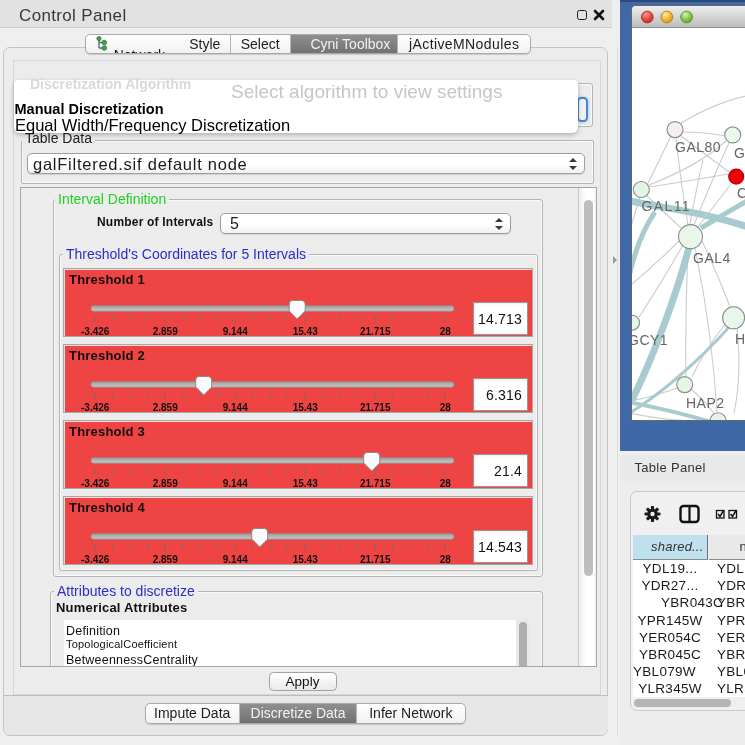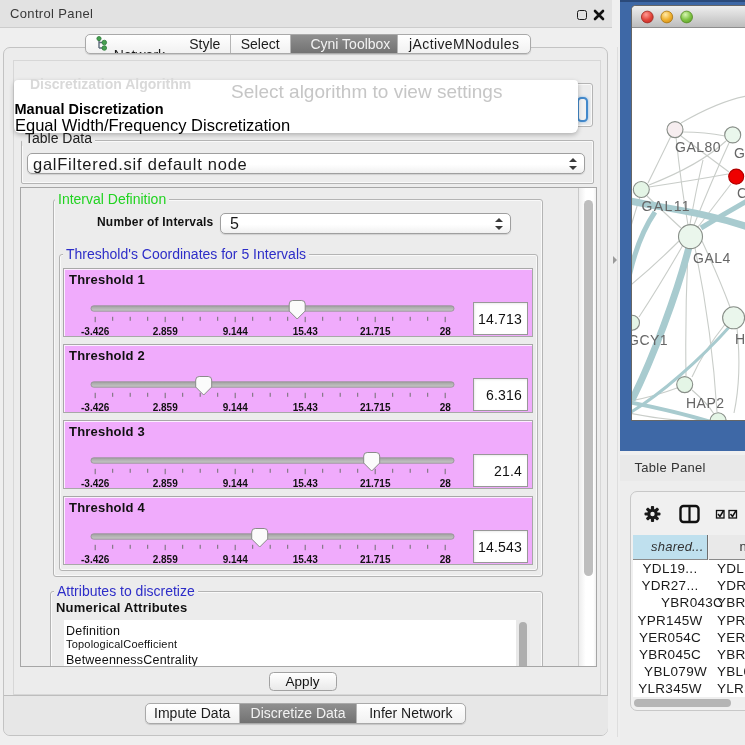--- a/index.html
+++ b/index.html
@@ -12,37 +12,37 @@
   .combo .txt { position:absolute; left:5px; top:1px; font-size:16.5px; color:#1a1a1a; letter-spacing:0.75px; }
   .arrows { position:absolute; width:9px; height:12px; }
   .arrows .up { position:absolute; left:0; top:0; width:0; height:0;
      border-left:4.5px solid transparent; border-right:4.5px solid transparent; border-bottom:4.5px solid #3a3a3a; }
   .arrows .dn { position:absolute; left:0; bottom:0; width:0; height:0;
      border-left:4.5px solid transparent; border-right:4.5px solid transparent; border-top:4.5px solid #3a3a3a; }
   .gbox { position:absolute; border:1px solid #b4b4b4; border-radius:3px;
           box-shadow:inset 0 0 0 1px rgba(255,255,255,0.7); }
   .gtitle { position:absolute; background:#ececec; padding:0 3px; font-size:14px; line-height:15px; }
   .tbox { position:absolute; left:42px; width:470px; height:69px; border:1px solid #a8a8a8;
-          box-shadow:inset 1px 1px 0 rgba(255,255,255,0.8); background:#f0abfc; }
+          box-shadow:inset 1px 1px 0 rgba(255,255,255,0.8); background:#ef4444; }
   .tbox .tlab { position:absolute; left:5px; top:3px; font-size:13px; font-weight:bold; color:#111; letter-spacing:0.2px; }
   .tfield { position:absolute; left:408.5px; top:33px; width:55px; height:33px;
             border:1px solid #989898; background:#fff; box-shadow:inset 1px 1px 2px rgba(0,0,0,0.08);
             font-size:14px; letter-spacing:0.2px; color:#111; text-align:right; line-height:33px; padding-right:4.5px; }
   .seg { position:absolute; display:flex; border:1px solid #a9a9a9; border-radius:5px;
          background:linear-gradient(#ffffff,#f1f1f1); box-shadow:0 1px 1px rgba(0,0,0,0.15); overflow:hidden; }
   .seg .s { font-size:14px; color:#1c1c1c; text-align:center; border-right:1px solid #b5b5b5;
             display:flex; align-items:center; justify-content:center; }
   .seg .s:last-child { border-right:none; }
   .seg .sel { background:linear-gradient(#8f8f8f,#727272); color:#f2f2f2; }
 </style>
 </head>
 <body>
 
 <div class="abs" style="left:0;top:0;width:612px;height:28px;background:#e2e2e2;border-bottom:1px solid #cccccc;"></div>
-<div class="abs" style="left:10px;top:6px;font-size:13px;color:#383838;letter-spacing:0.35px;">Control Panel</div>
+<div class="abs" style="left:19px;top:6px;font-size:17px;color:#383838;letter-spacing:0.35px;">Control Panel</div>
 <div class="abs" style="left:577px;top:10px;width:10px;height:10px;border:1.6px solid #1a1a1a;border-radius:2.5px;"></div>
 <svg class="abs" style="left:593px;top:9px;" width="12" height="12" viewBox="0 0 12 12">
   <path d="M2 2 L10 10 M10 2 L2 10" stroke="#111" stroke-width="2.6" stroke-linecap="round"></path>
 </svg>
 
 <div class="abs" style="left:3px;top:47px;width:605px;height:689px;border:1px solid #c3c3c3;border-radius:7px;background:#ececec;"></div>
 <div class="abs" style="left:13px;top:60px;width:588px;height:635px;border:1px solid #d7d7d7;background:#ececec;"></div>
 
 <div class="seg" style="left:85px;top:33.5px;height:20px;width:446px;">
   <div class="s" style="width:94px;padding-left:14px;margin-top:20px;">Network</div>
@@ -414,21 +414,21 @@
   <div style="position:absolute;left:0;top:18.2px;width:74px;text-align:center;">YDR27...</div>
     <div style="position:absolute;left:84px;top:18.2px;">YDR2</div>
   <div style="position:absolute;left:0;top:35.4px;width:74px;text-align:center;padding-left:28px;">YBR043C</div>
     <div style="position:absolute;left:84px;top:35.4px;">YBR0</div>
   <div style="position:absolute;left:0;top:52.6px;width:74px;text-align:center;">YPR145W</div>
     <div style="position:absolute;left:84px;top:52.6px;">YPR1</div>
   <div style="position:absolute;left:0;top:69.8px;width:74px;text-align:center;">YER054C</div>
     <div style="position:absolute;left:84px;top:69.8px;">YER0</div>
   <div style="position:absolute;left:0;top:87px;width:74px;text-align:center;">YBR045C</div>
     <div style="position:absolute;left:84px;top:87px;">YBR0</div>
-  <div style="position:absolute;left:0;top:104.2px;width:74px;text-align:right;">YBL079W</div>
+  <div style="position:absolute;left:0;top:104.2px;width:74px;text-align:left;">YBL079W</div>
     <div style="position:absolute;left:84px;top:104.2px;">YBL0</div>
   <div style="position:absolute;left:0;top:121.4px;width:74px;text-align:center;">YLR345W</div>
     <div style="position:absolute;left:84px;top:121.4px;">YLR3</div>
   <div style="position:absolute;left:0;top:134px;width:74px;text-align:center;">YIL052C</div>
     <div style="position:absolute;left:84px;top:134px;">YIL0</div>
 </div>
 
 <div class="abs" style="left:633px;top:697px;width:112px;height:11px;background:#efefef;"></div>
 <div class="abs" style="left:634px;top:698.5px;width:97px;height:8.5px;background:#b5b5b5;border-radius:4px;"></div>
 

